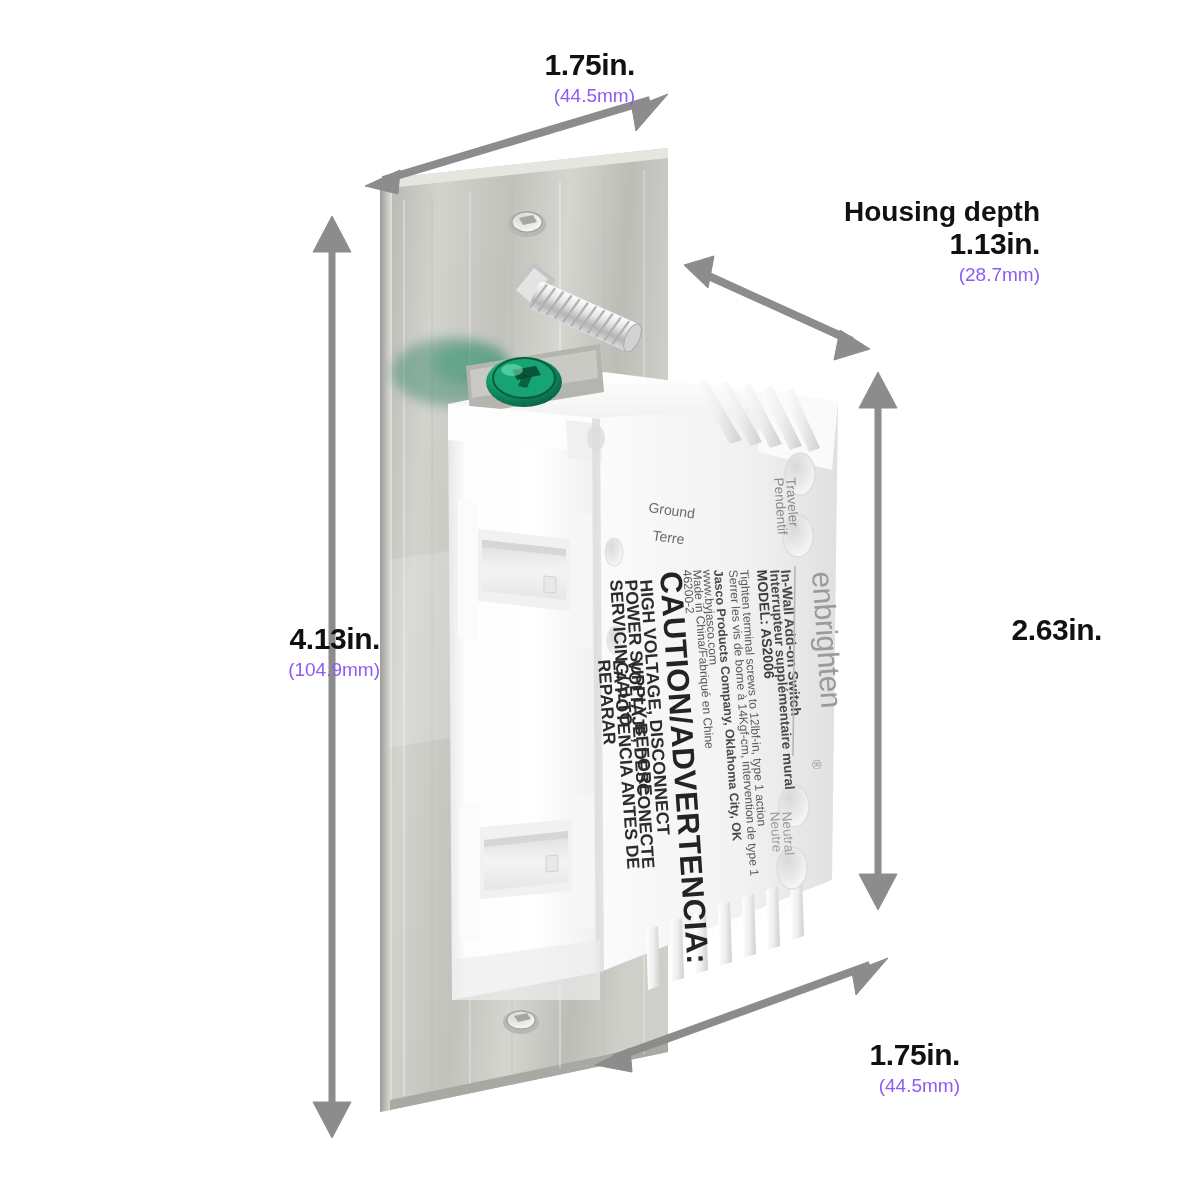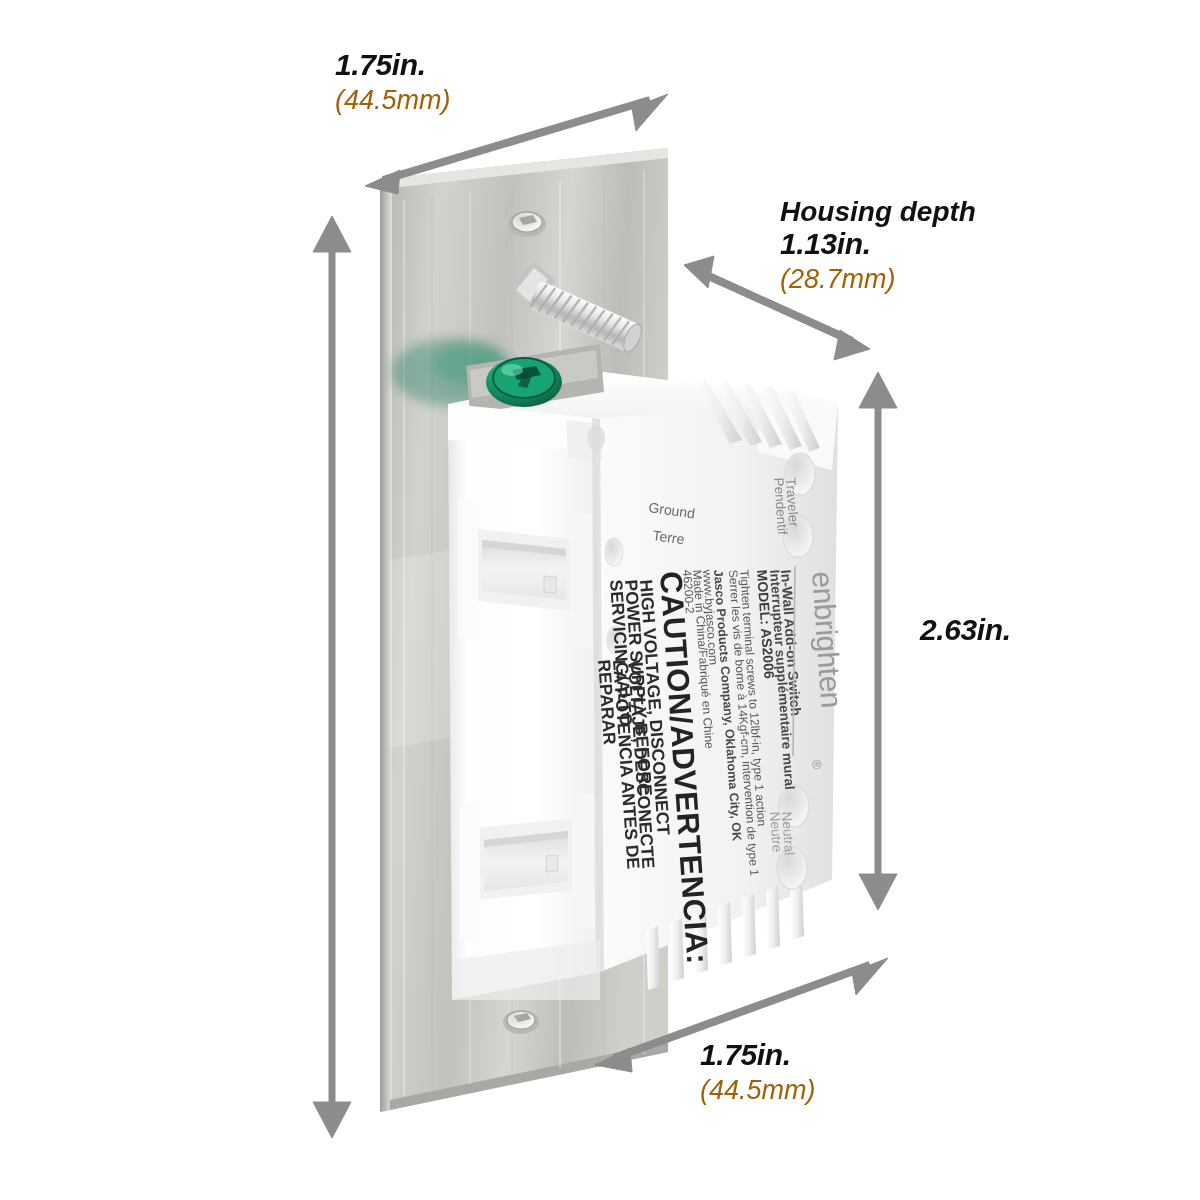--- a/index.html
+++ b/index.html
@@ -2,29 +2,29 @@
 <html><head>
 <meta charset="utf-8">
 <style>
   html,body{margin:0;padding:0;background:#ffffff;}
   body{width:1200px;height:1200px;overflow:hidden;
        font-family:"Liberation Sans","DejaVu Sans",sans-serif;color:#111;}
   #stage{position:relative;width:1200px;height:1200px;}
 
   svg.layer{position:absolute;left:0;top:0;width:1200px;height:1200px;}
 
-  .dim{position:absolute;text-align:left;line-height:1.12;font-style:italic;}
+  .dim{position:absolute;text-align:right;line-height:1.12;}
   .dim .primary{font-size:30px;font-weight:700;color:#111;letter-spacing:-0.4px;white-space:nowrap;}
-  .dim .secondary{font-size:27px;font-weight:400;color:#a16207;white-space:nowrap;margin-top:3px;}
+  .dim .secondary{font-size:19px;font-weight:400;color:#8b5cf6;white-space:nowrap;margin-top:3px;}
   .dim .caption{font-size:28px;font-weight:700;color:#111;white-space:nowrap;}
 
   #dim-width-top{left:335px;top:48px;width:300px;}
   #dim-depth{left:780px;top:196px;width:260px;}
   #dim-height-left{left:80px;top:622px;width:300px;}
-  #dim-depth-right{left:920px;top:613px;width:250px;}
+  #dim-depth-right{left:852px;top:613px;width:250px;}
   #dim-width-bottom{left:700px;top:1038px;width:260px;}
 </style>
 </head>
 <body>
 
 <div id="stage">
 
   <svg class="layer" viewBox="0 0 1200 1200" xmlns="http://www.w3.org/2000/svg">
     <defs>
       <linearGradient id="gPlate" x1="0" y1="0" x2="1" y2="0.25">
@@ -308,20 +308,24 @@
     <div class="primary">1.75in.</div>
     <div class="secondary">(44.5mm)</div>
   </div>
 
   <div class="dim" id="dim-depth">
     <div class="caption">Housing depth</div>
     <div class="primary">1.13in.</div>
     <div class="secondary">(28.7mm)</div>
   </div>
 
+  <div class="dim" id="dim-height-left">
+    <div class="primary">4.13in.</div>
+    <div class="secondary">(104.9mm)</div>
+  </div>
 
   <div class="dim" id="dim-depth-right">
     <div class="primary">2.63in.</div>
   </div>
 
   <div class="dim" id="dim-width-bottom">
     <div class="primary">1.75in.</div>
     <div class="secondary">(44.5mm)</div>
   </div>
 

